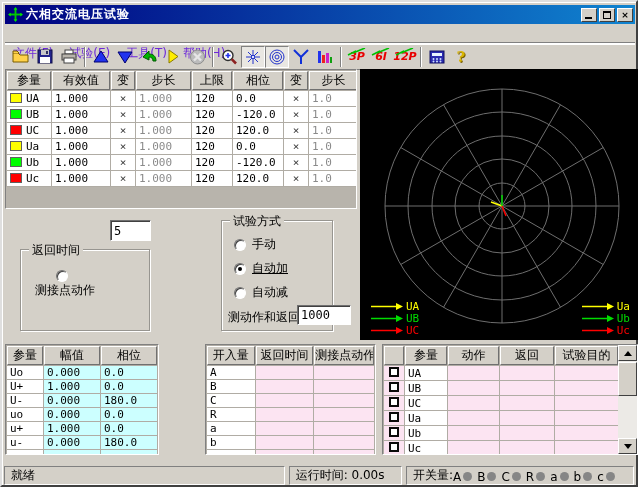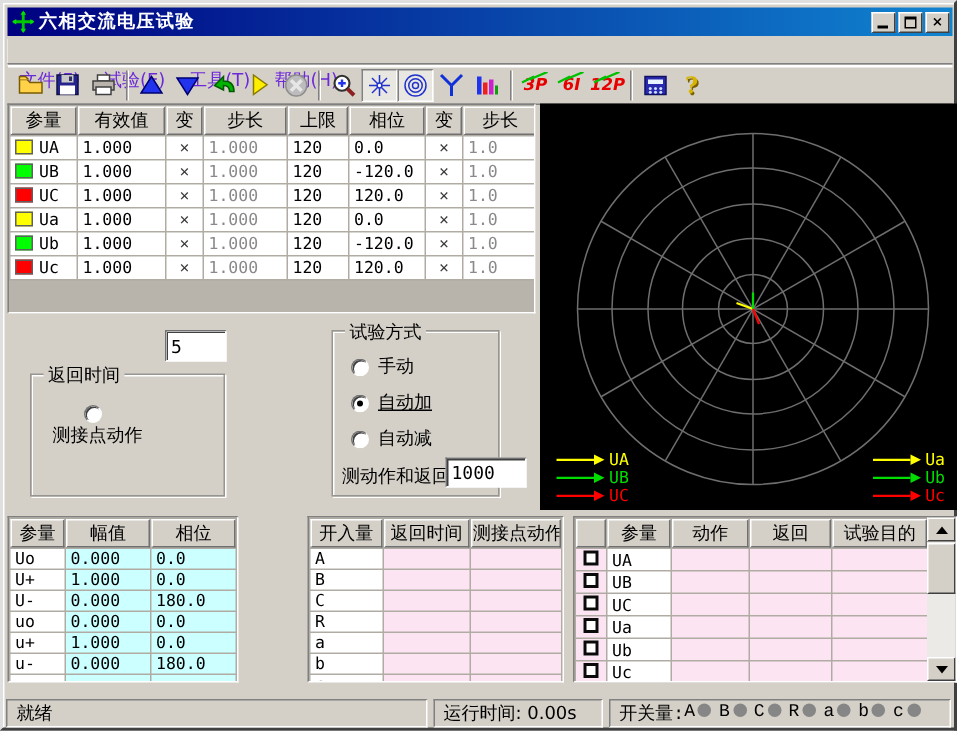--- a/index.html
+++ b/index.html
@@ -81,21 +81,21 @@
   .sb-btn { position:absolute; left:0; width:19px; height:16px; background:#d4d0c8;
             border:1px solid; border-color:#fff #404040 #404040 #fff; display:flex; align-items:center; justify-content:center; }
   .sb-thumb { position:absolute; left:0; top:17px; width:19px; height:34px; background:#d4d0c8;
               border:1px solid; border-color:#fff #404040 #404040 #fff; }
   .arr-up { width:0; height:0; border-left:4px solid transparent; border-right:4px solid transparent; border-bottom:5px solid #000; }
   .arr-dn { width:0; height:0; border-left:4px solid transparent; border-right:4px solid transparent; border-top:5px solid #000; }
 
   
   .statusbar { position:absolute; left:2px; top:461px; width:630px; height:22px; display:flex; align-items:center; gap:4px; padding-top:2px; }
   .sb-panel { height:19px; border:1px solid; border-color:#808080 #fff #fff #808080; font-size:12px;
-              display:flex; align-items:flex-start; padding:0 6px; white-space:nowrap; overflow:hidden; }
+              display:flex; align-items:flex-end; padding:0 6px; white-space:nowrap; overflow:hidden; }
   .dot { display:inline-block; width:9px; height:9px; border-radius:50%; background:#868686; margin:0 5px 0 2px; }
   .sw-item { display:flex; align-items:center; }
 </style>
 </head>
 <body>
 
 <div class="window">
 
   <div class="titlebar">
     <svg class="app-icon" viewBox="0 0 16 16">
@@ -618,21 +618,21 @@
     </div>
   </div>
 
   <div class="statusbar">
     <div class="sb-panel" style="width:288px;">
         <span>就绪</span>
       </div>
     <div class="sb-panel" style="width:116px;">
         <span>运行时间: 0.00s</span>
       </div>
-    <div class="sb-panel" style="width:234px;font-family:Liberation Mono, monospace;">
+    <div class="sb-panel" style="width:234px;">
       <span>开关量:</span>
       <span class="sw-item">
           <span>A</span>
           <span class="dot"></span>
         </span>
       <span class="sw-item">
           <span>B</span>
           <span class="dot"></span>
         </span>
       <span class="sw-item">

